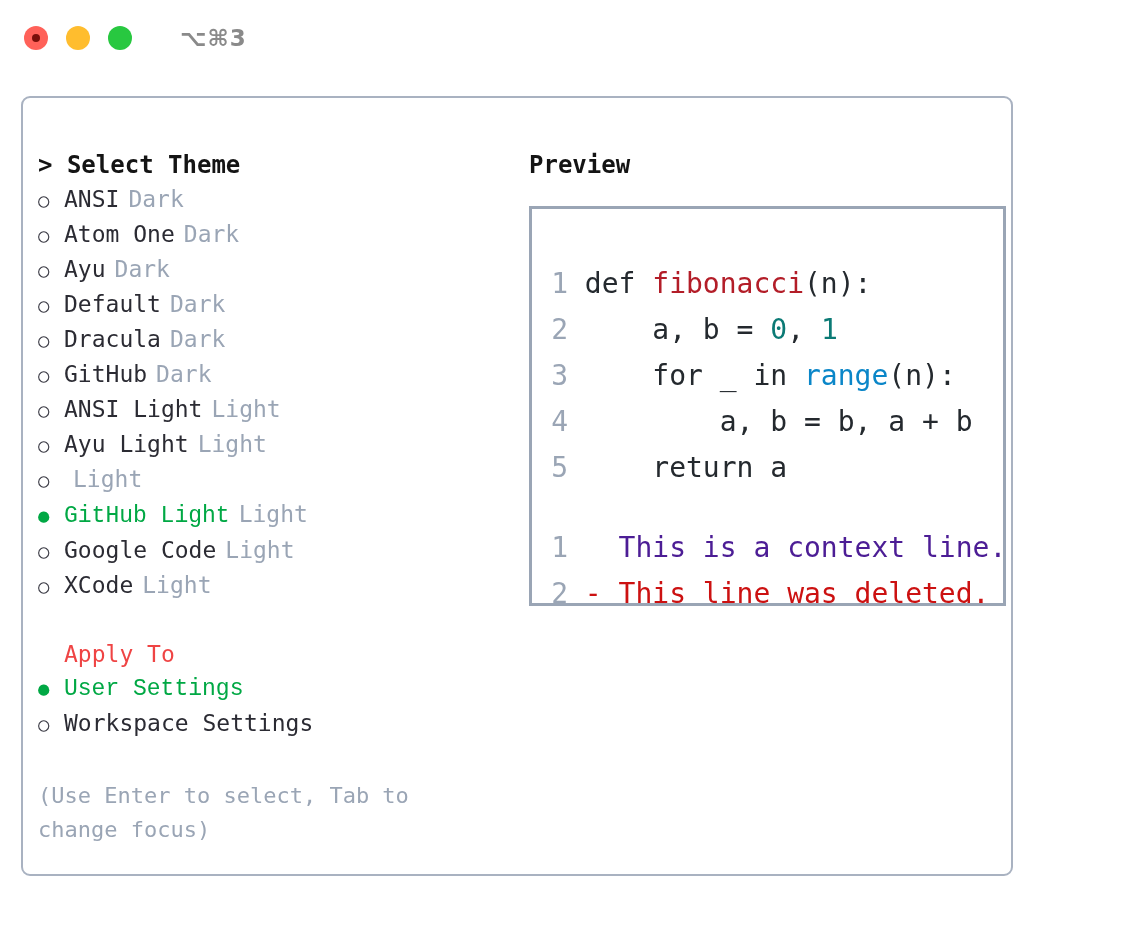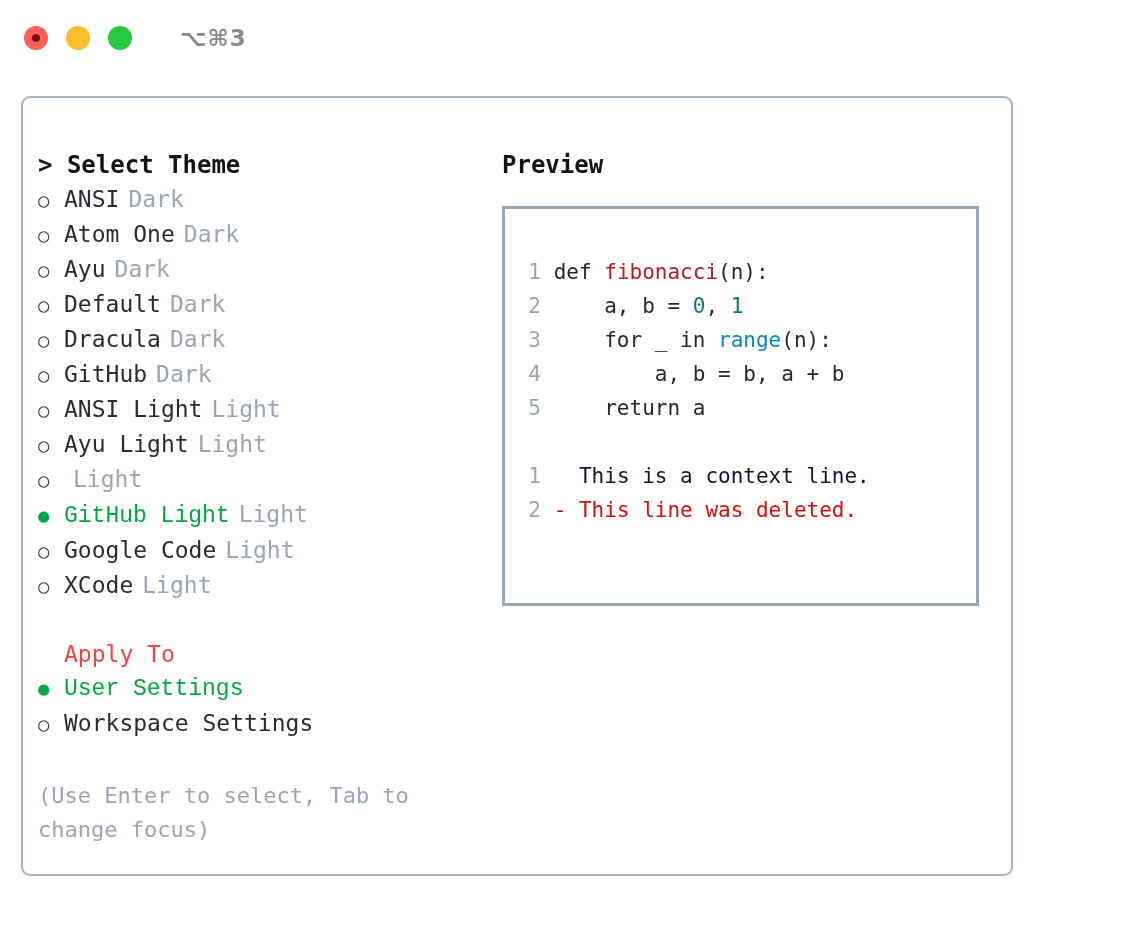--- a/index.html
+++ b/index.html
@@ -74,20 +74,21 @@
     box-sizing: border-box;
     border: 2px solid #a9b2c1;
     border-radius: 9px;
     background: #ffffff;
   }
   .panel-inner {
     position: absolute;
     left: 0; top: 0;
     width: 100%; height: 100%;
     display: flex;
+    gap: 27px;
   }
 
   .col-left {
     width: 470px;
     padding: 50px 0 0 15px;
     box-sizing: border-box;
   }
   .col-right {
     flex: 1;
     padding: 50px 0 0 9px;
@@ -154,36 +155,37 @@
   }
   .preview-box {
     width: 477px;
     height: 400px;
     box-sizing: border-box;
     border: 3px solid #9aa5b5;
     background: #ffffff;
     padding: 46px 0 0 14px;
   }
   .code-line {
-    font-size: 21px;
+    font-size: 28px;
     line-height: 34px;
     white-space: pre;
     color: #24292e;
+    margin-top: 12px;
   }
   .lineno {
     color: #9aa5b5;
     display: inline-block;
     width: 22px;
     text-align: right;
   }
   .tok-fn      { color: #b31d28; }
   .tok-num     { color: #0b7a75; }
   .tok-builtin { color: #0a86c8; }
   .diff-gap { height: 34px; }
-  .diff-ctx { color: #0f172a; }
+  .diff-ctx { color: #4c1d95; }
   .diff-del { color: #cc1111; }
   .diff-add { color: #00cc00; }
 </style>
 </head>
 <body>
 
 <div class="window">
 
   <div class="titlebar">
     <div class="lights">

